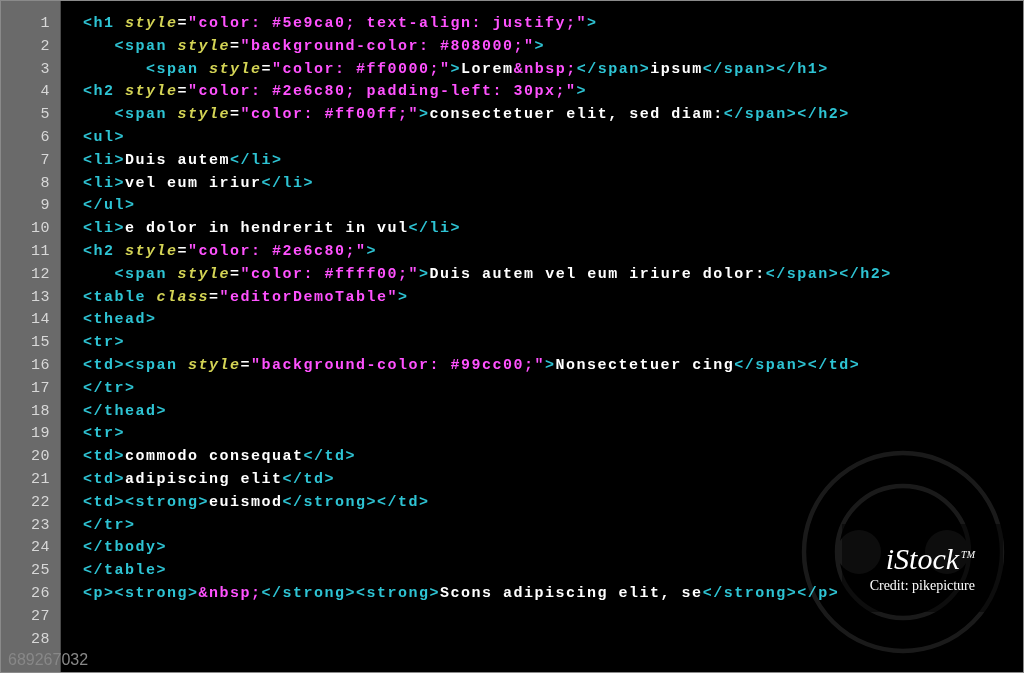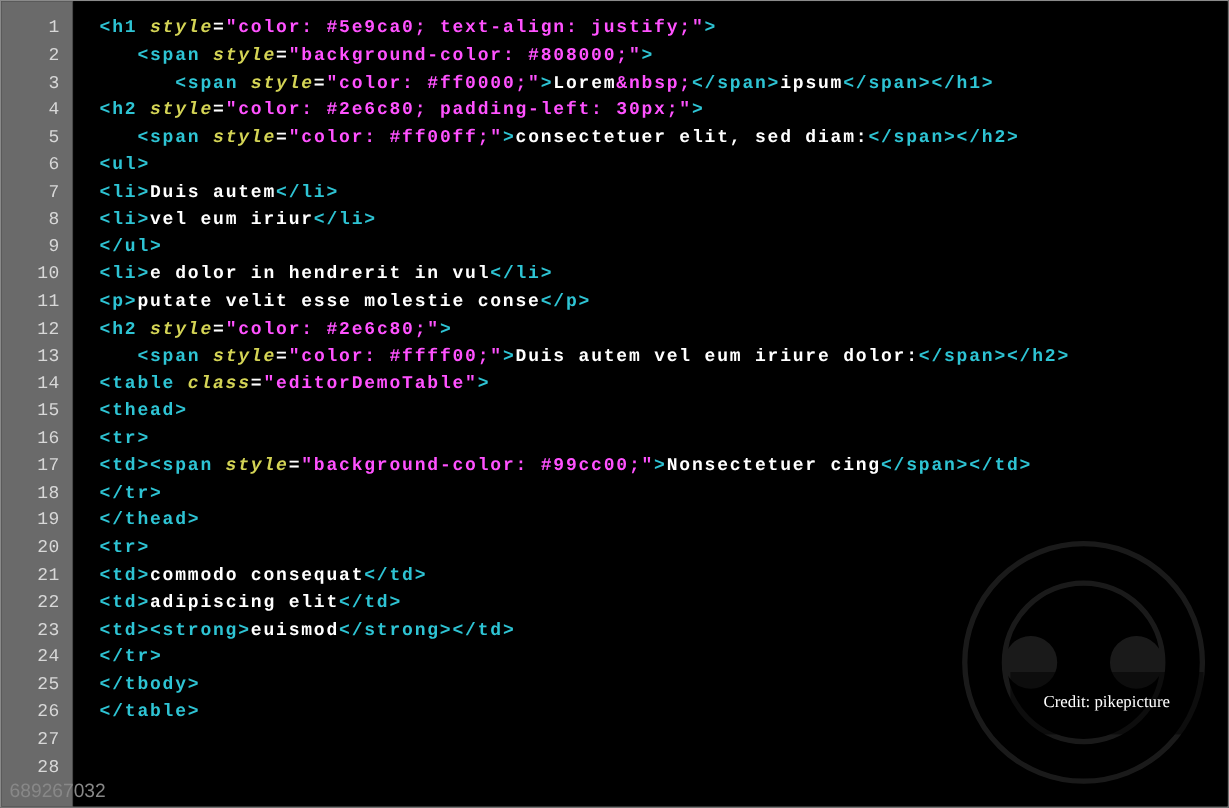--- a/index.html
+++ b/index.html
@@ -143,40 +143,41 @@
     <div class="code-line"><span class="tok-tag">&lt;h1 </span><span class="tok-attr">style</span><span class="tok-eq">=</span><span class="tok-str">"color: #5e9ca0; text-align: justify;"</span><span class="tok-tag">&gt;</span></div>
       <div class="code-line"><span>   </span><span class="tok-tag">&lt;span </span><span class="tok-attr">style</span><span class="tok-eq">=</span><span class="tok-str">"background-color: #808000;"</span><span class="tok-tag">&gt;</span></div>
       <div class="code-line"><span>      </span><span class="tok-tag">&lt;span </span><span class="tok-attr">style</span><span class="tok-eq">=</span><span class="tok-str">"color: #ff0000;"</span><span class="tok-tag">&gt;</span><span class="tok-text">Lorem</span><span class="tok-entity">&amp;nbsp;</span><span class="tok-tag">&lt;/span&gt;</span><span class="tok-text">ipsum</span><span class="tok-tag">&lt;/span&gt;&lt;/h1&gt;</span></div>
       <div class="code-line"><span class="tok-tag">&lt;h2 </span><span class="tok-attr">style</span><span class="tok-eq">=</span><span class="tok-str">"color: #2e6c80; padding-left: 30px;"</span><span class="tok-tag">&gt;</span></div>
       <div class="code-line"><span>   </span><span class="tok-tag">&lt;span </span><span class="tok-attr">style</span><span class="tok-eq">=</span><span class="tok-str">"color: #ff00ff;"</span><span class="tok-tag">&gt;</span><span class="tok-text">consectetuer elit, sed diam:</span><span class="tok-tag">&lt;/span&gt;&lt;/h2&gt;</span></div>
       <div class="code-line"><span class="tok-tag">&lt;ul&gt;</span></div>
       <div class="code-line"><span class="tok-tag">&lt;li&gt;</span><span class="tok-text">Duis autem</span><span class="tok-tag">&lt;/li&gt;</span></div>
       <div class="code-line"><span class="tok-tag">&lt;li&gt;</span><span class="tok-text">vel eum iriur</span><span class="tok-tag">&lt;/li&gt;</span></div>
       <div class="code-line"><span class="tok-tag">&lt;/ul&gt;</span></div>
       <div class="code-line"><span class="tok-tag">&lt;li&gt;</span><span class="tok-text">e dolor in hendrerit in vul</span><span class="tok-tag">&lt;/li&gt;</span></div>
-      <div class="code-line"><span class="tok-tag">&lt;p&gt;</span><span class="tok-text">putate velit esse molestie conse</span><span class="tok-tag">&lt;/p&gt;</span></div>
       <div class="code-line"><span class="tok-tag">&lt;h2 </span><span class="tok-attr">style</span><span class="tok-eq">=</span><span class="tok-str">"color: #2e6c80;"</span><span class="tok-tag">&gt;</span></div>
       <div class="code-line"><span>   </span><span class="tok-tag">&lt;span </span><span class="tok-attr">style</span><span class="tok-eq">=</span><span class="tok-str">"color: #ffff00;"</span><span class="tok-tag">&gt;</span><span class="tok-text">Duis autem vel eum iriure dolor:</span><span class="tok-tag">&lt;/span&gt;&lt;/h2&gt;</span></div>
       <div class="code-line"><span class="tok-tag">&lt;table </span><span class="tok-attr">class</span><span class="tok-eq">=</span><span class="tok-str">"editorDemoTable"</span><span class="tok-tag">&gt;</span></div>
       <div class="code-line"><span class="tok-tag">&lt;thead&gt;</span></div>
       <div class="code-line"><span class="tok-tag">&lt;tr&gt;</span></div>
       <div class="code-line"><span class="tok-tag">&lt;td&gt;&lt;span </span><span class="tok-attr">style</span><span class="tok-eq">=</span><span class="tok-str">"background-color: #99cc00;"</span><span class="tok-tag">&gt;</span><span class="tok-text">Nonsectetuer cing</span><span class="tok-tag">&lt;/span&gt;&lt;/td&gt;</span></div>
       <div class="code-line"><span class="tok-tag">&lt;/tr&gt;</span></div>
       <div class="code-line"><span class="tok-tag">&lt;/thead&gt;</span></div>
       <div class="code-line"><span class="tok-tag">&lt;tr&gt;</span></div>
       <div class="code-line"><span class="tok-tag">&lt;td&gt;</span><span class="tok-text">commodo consequat</span><span class="tok-tag">&lt;/td&gt;</span></div>
       <div class="code-line"><span class="tok-tag">&lt;td&gt;</span><span class="tok-text">adipiscing elit</span><span class="tok-tag">&lt;/td&gt;</span></div>
       <div class="code-line"><span class="tok-tag">&lt;td&gt;&lt;strong&gt;</span><span class="tok-text">euismod</span><span class="tok-tag">&lt;/strong&gt;&lt;/td&gt;</span></div>
       <div class="code-line"><span class="tok-tag">&lt;/tr&gt;</span></div>
       <div class="code-line"><span class="tok-tag">&lt;/tbody&gt;</span></div>
       <div class="code-line"><span class="tok-tag">&lt;/table&gt;</span></div>
+      <div class="code-line"><span class="tok-tag">&lt;p&gt;&lt;strong&gt;</span><span class="tok-entity">&amp;nbsp;</span><span class="tok-tag">&lt;/strong&gt;&lt;strong&gt;</span><span class="tok-text">Scons adipiscing elit, se</span><span class="tok-tag">&lt;/strong&gt;&lt;/p&gt;</span></div>
       <svg class="wm-swirl" viewBox="0 0 200 200">
       <circle cx="100" cy="100" r="90" fill="none" stroke="#ffffff" stroke-width="4"></circle>
       <circle cx="100" cy="100" r="60" fill="none" stroke="#ffffff" stroke-width="4"></circle>
       <circle cx="140" cy="100" r="20" fill="#ffffff"></circle>
       <circle cx="60" cy="100" r="20" fill="#ffffff"></circle>
     </svg>
     <div class="watermark-box">
+      <div class="wm-logo"><span>iStock</span><span class="wm-sub">TM</span></div>
       <div class="wm-credit">Credit: pikepicture</div>
     </div>
   </div>
   <div class="wm-id">689267032</div>
 </div>
 
 </body></html>

